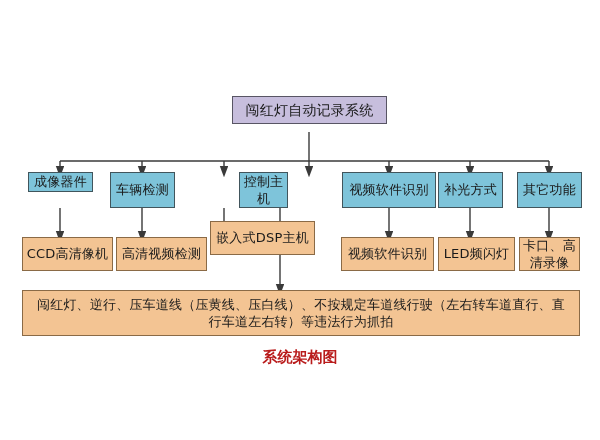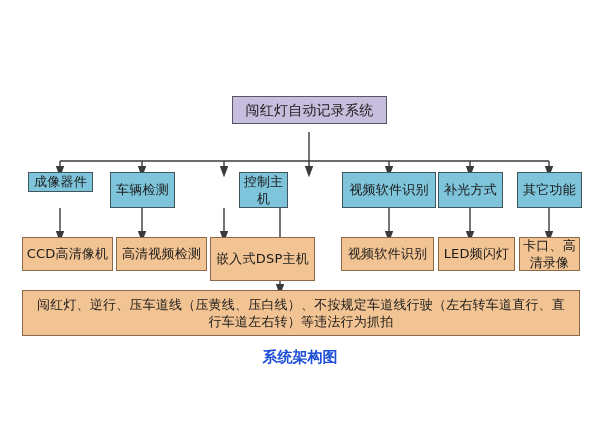--- a/index.html
+++ b/index.html
@@ -65,21 +65,21 @@
     width: 100%;
   }
   .caption {
     position: absolute;
     left: 0;
     top: 348px;
     width: 600px;
     text-align: center;
     font-size: 15px;
     font-weight: bold;
-    color: #1d4ed8;
+    color: #b91c1c;
     z-index: 2;
   }
 </style>
 </head>
 <body>
 
 <div id="canvas">
 
   <svg id="edges" viewBox="0 0 600 440" width="600" height="440">
     <defs>
@@ -134,21 +134,21 @@
   <div class="node node-l1" style="left:517px; top:172px; width:65px; height:36px;">
     <span class="inner">其它功能</span>
   </div>
 
   <div class="node node-l2" style="left:22px; top:237px; width:91px; height:34px;">
     <span class="inner">CCD高清像机</span>
   </div>
   <div class="node node-l2" style="left:116px; top:237px; width:91px; height:34px;">
     <span class="inner">高清视频检测</span>
   </div>
-  <div class="node node-l2" style="left:210px; top:237px; width:105px; height:44px;">
+  <div class="node node-l2" style="left:210px; top:221px; width:105px; height:34px;">
     <span class="inner">嵌入式DSP主机</span>
   </div>
   <div class="node node-l2" style="left:341px; top:237px; width:93px; height:34px;">
     <span class="inner">视频软件识别</span>
   </div>
   <div class="node node-l2" style="left:438px; top:237px; width:77px; height:34px;">
     <span class="inner">LED频闪灯</span>
   </div>
   <div class="node node-l2" style="left:519px; top:237px; width:61px; height:34px;">
     <span class="inner">卡口、高清录像</span>

